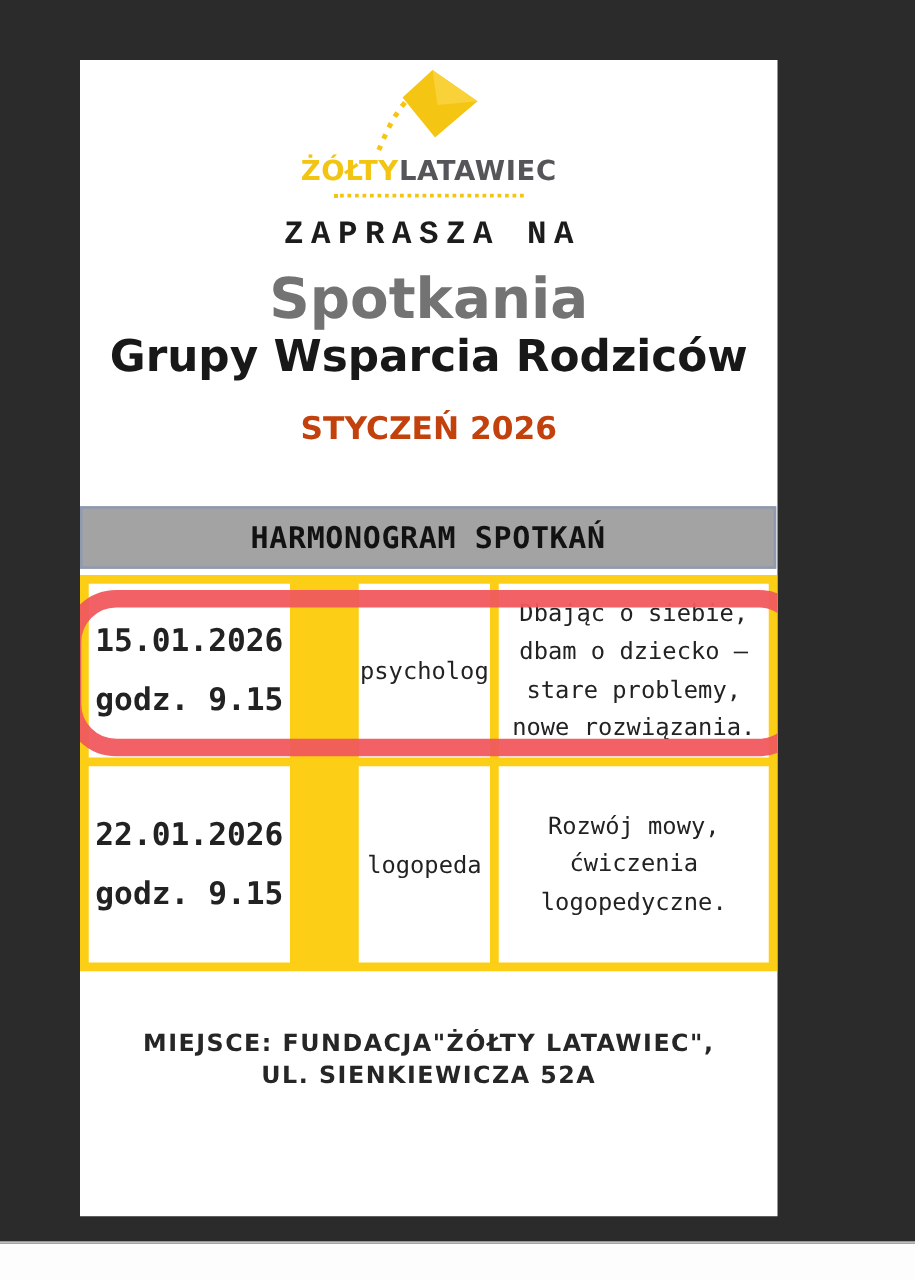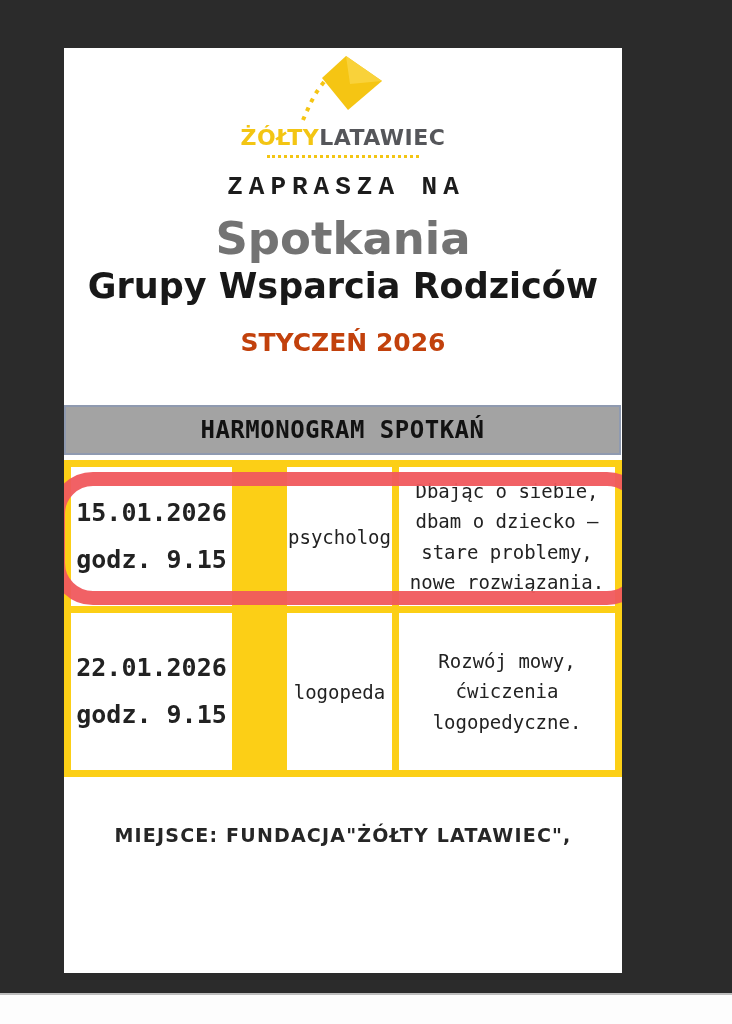--- a/index.html
+++ b/index.html
@@ -157,17 +157,18 @@
           </div>
           <div class="cell spec">logopeda</div>
           <div class="cell topic">Rozwój mowy, ćwiczenia logopedyczne.</div>
         </div>
 
         <div class="highlight"></div>
       </div>
 
       <div class="venue">
         <div>MIEJSCE: FUNDACJA"ŻÓŁTY LATAWIEC",</div>
+        <div>UL. SIENKIEWICZA 52A</div>
       </div>
 
     </div>
   </div>
 </div>
 
 </body></html>

